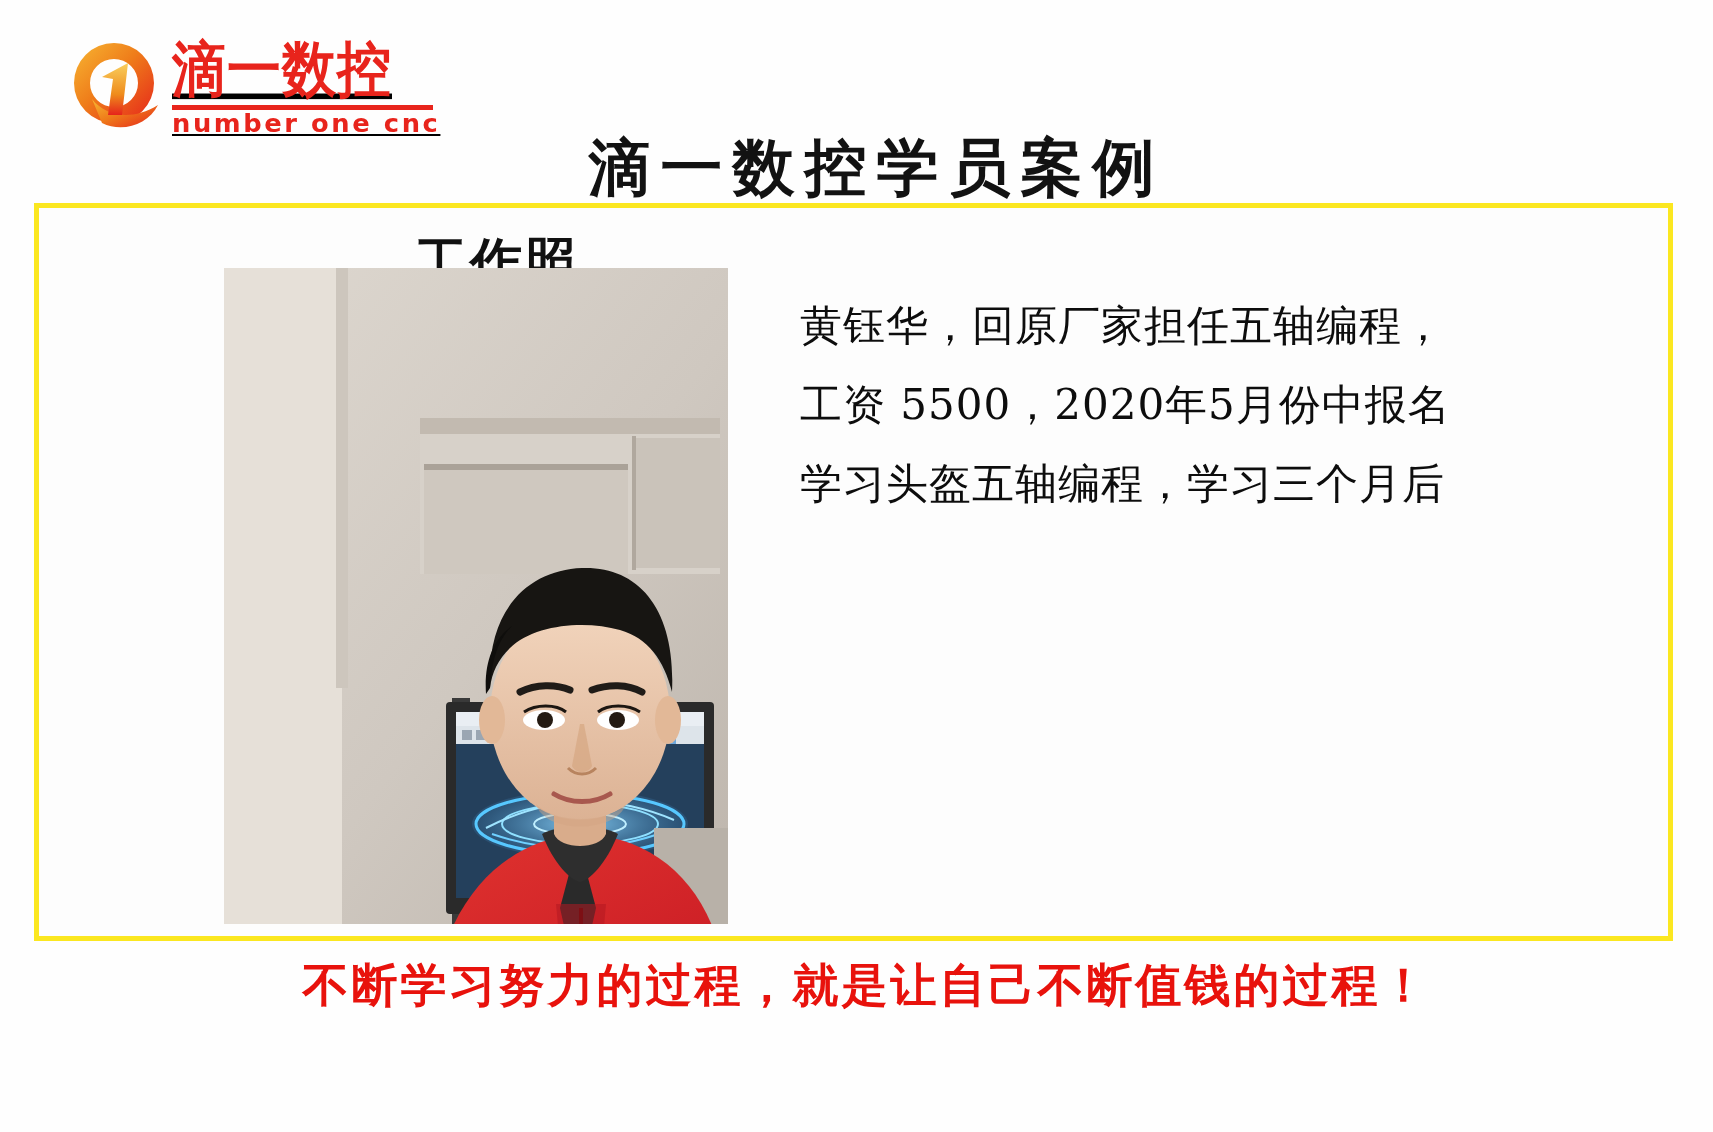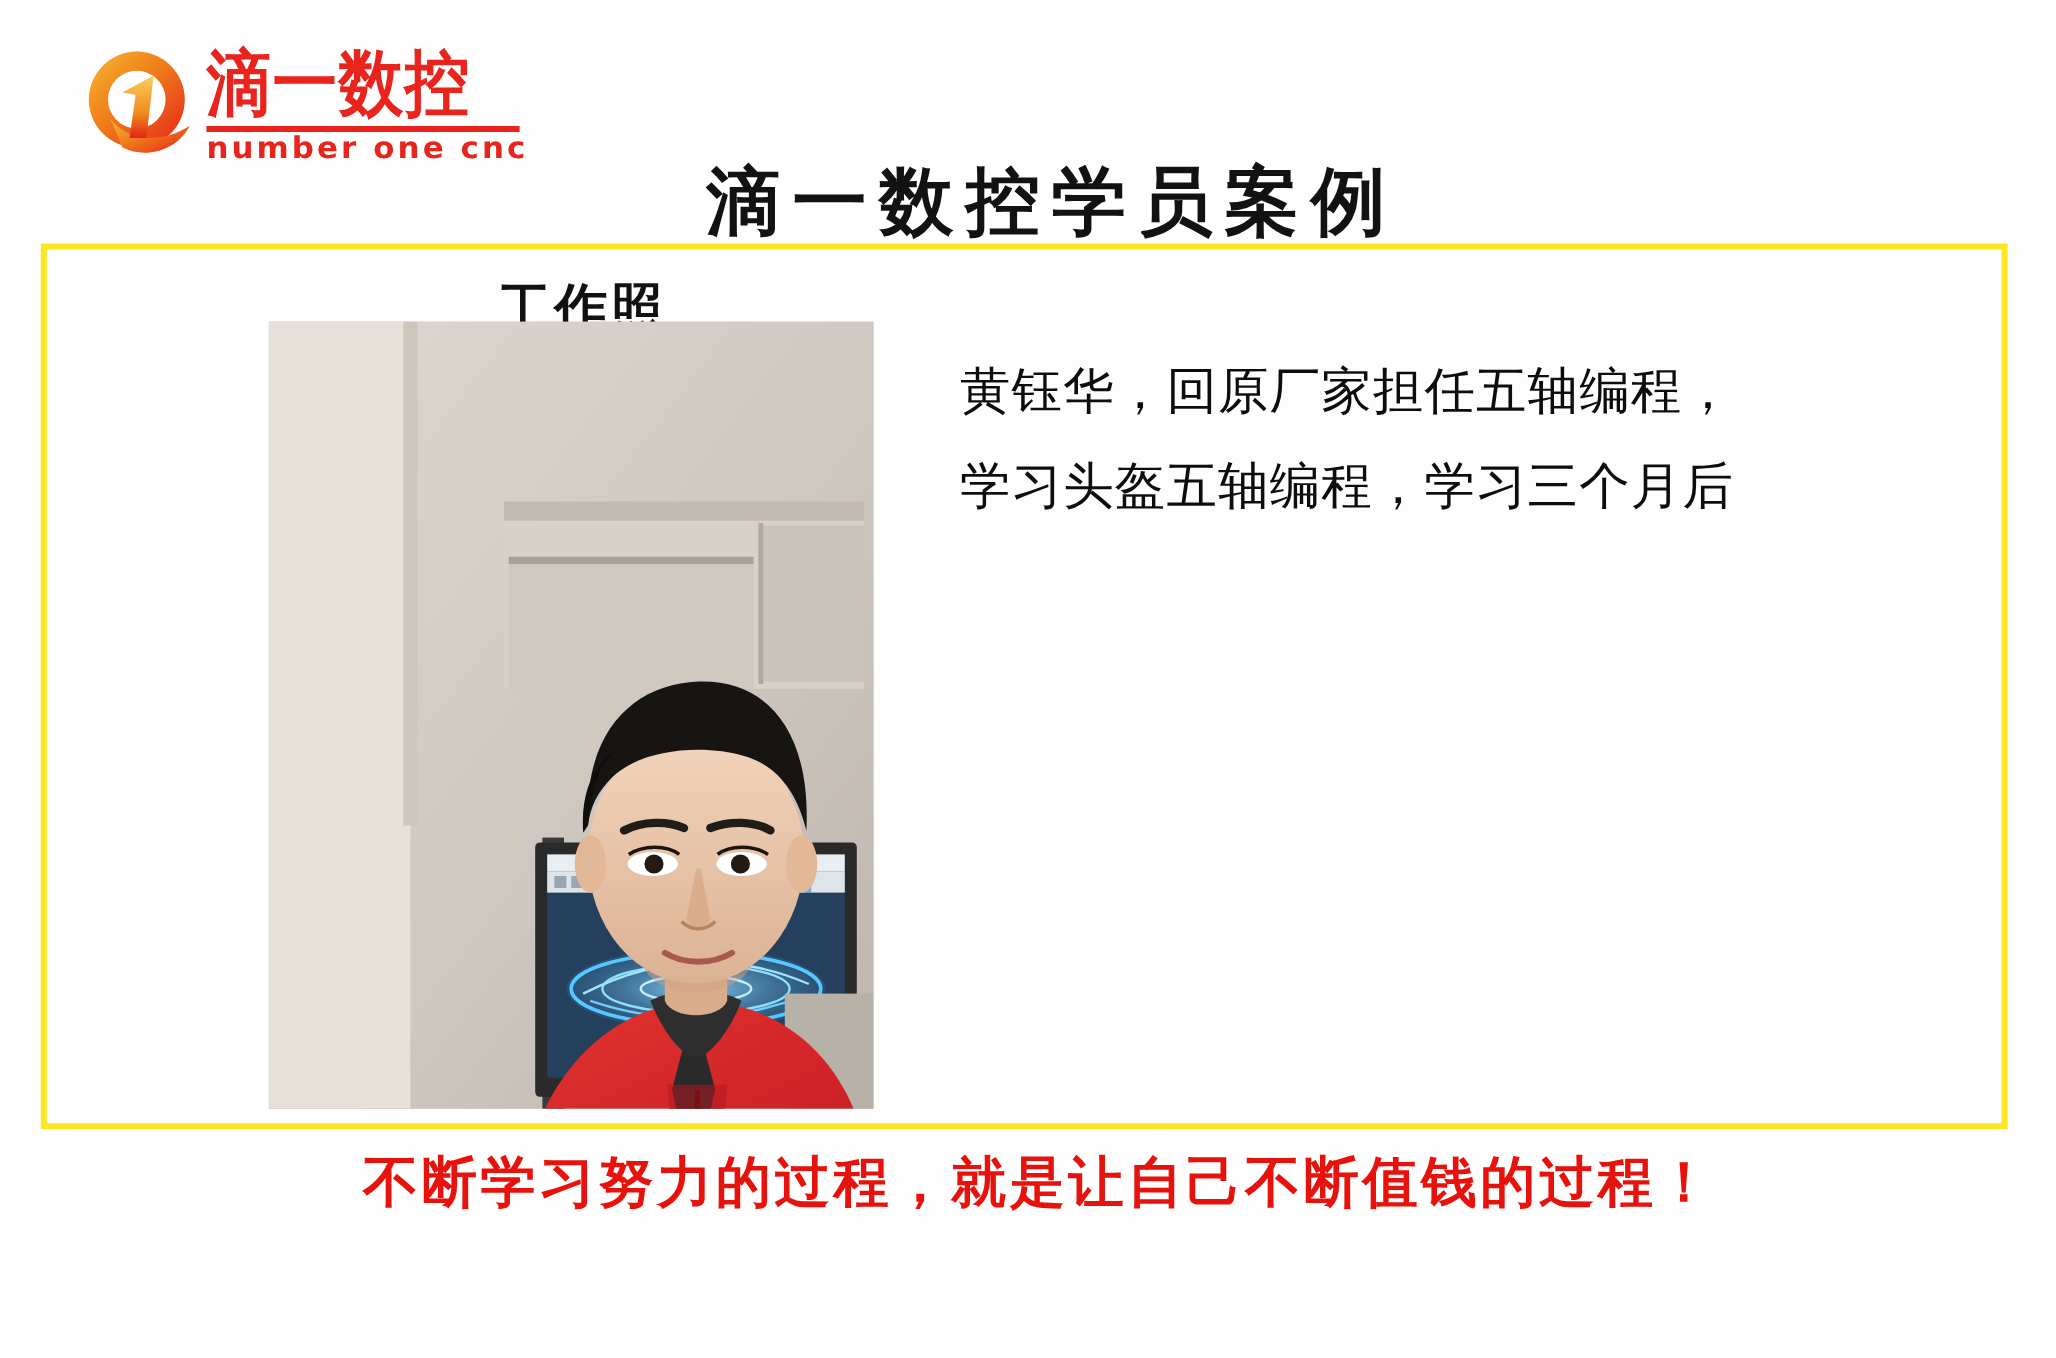--- a/index.html
+++ b/index.html
@@ -8,21 +8,21 @@
     background:#ffffff;
     font-family:"Liberation Serif", serif;
     overflow:hidden;
     position:relative;
   }
   .slide{position:absolute;inset:0;background:#fefefe;}
 
   
   .logo{position:absolute;left:62px;top:34px;width:340px;height:110px;display:flex;align-items:center;}
   .logo-mark{width:104px;height:104px;position:relative;flex:0 0 auto;}
-  .logo-text{margin-left:6px;display:flex;flex-direction:column;}
+  .logo-text{margin-left:6px;display:flex;flex-direction:column;text-decoration:underline;}
   .logo-cn{
     font-family:"DejaVu Sans", sans-serif;
     font-weight:700;
     font-size:54px;
     color:#e8241c;
     letter-spacing:1px;
     line-height:58px;
     white-space:nowrap;
     transform:scaleY(1.12);
     transform-origin:left center;
@@ -59,21 +59,21 @@
     left:34px;top:203px;
     width:1639px;height:738px;
     border:5px solid #fbe720;
     box-sizing:border-box;
     background:#fdfdfd;
   }
 
   .photo-label{
     position:absolute;left:415px;top:228px;
     font-family:"DejaVu Serif", serif;
-    font-size:44px;
+    font-size:52px;
     font-weight:600;
     color:#111;
     letter-spacing:3px;
   }
 
   
   .photo{
     position:absolute;left:224px;top:268px;
     width:504px;height:656px;
     overflow:hidden;
@@ -293,18 +293,19 @@
       <path d="M344 500 C352 508 364 508 372 500" stroke="#b8845f" stroke-width="3" fill="none"></path>
 
       <path d="M330 526 C346 536 370 536 386 526" stroke="#a8584e" stroke-width="5" fill="none" stroke-linecap="round"></path>
 
       <path d="M312 536 C330 556 384 556 402 536 C392 566 320 566 312 536 Z" fill="#d3a583" opacity="0.45"></path>
     </svg>
   </div>
 
   <div class="body-text">
     <div class="ln">黄钰华，回原厂家担任五轴编程，</div>
+    <div class="ln">工资 5500，2020年5月份中报名</div>
     <div class="ln">学习头盔五轴编程，学习三个月后</div>
   </div>
 
   <div class="slogan">不断学习努力的过程，就是让自己不断值钱的过程！</div>
 
 </div>
 
 </body></html>

